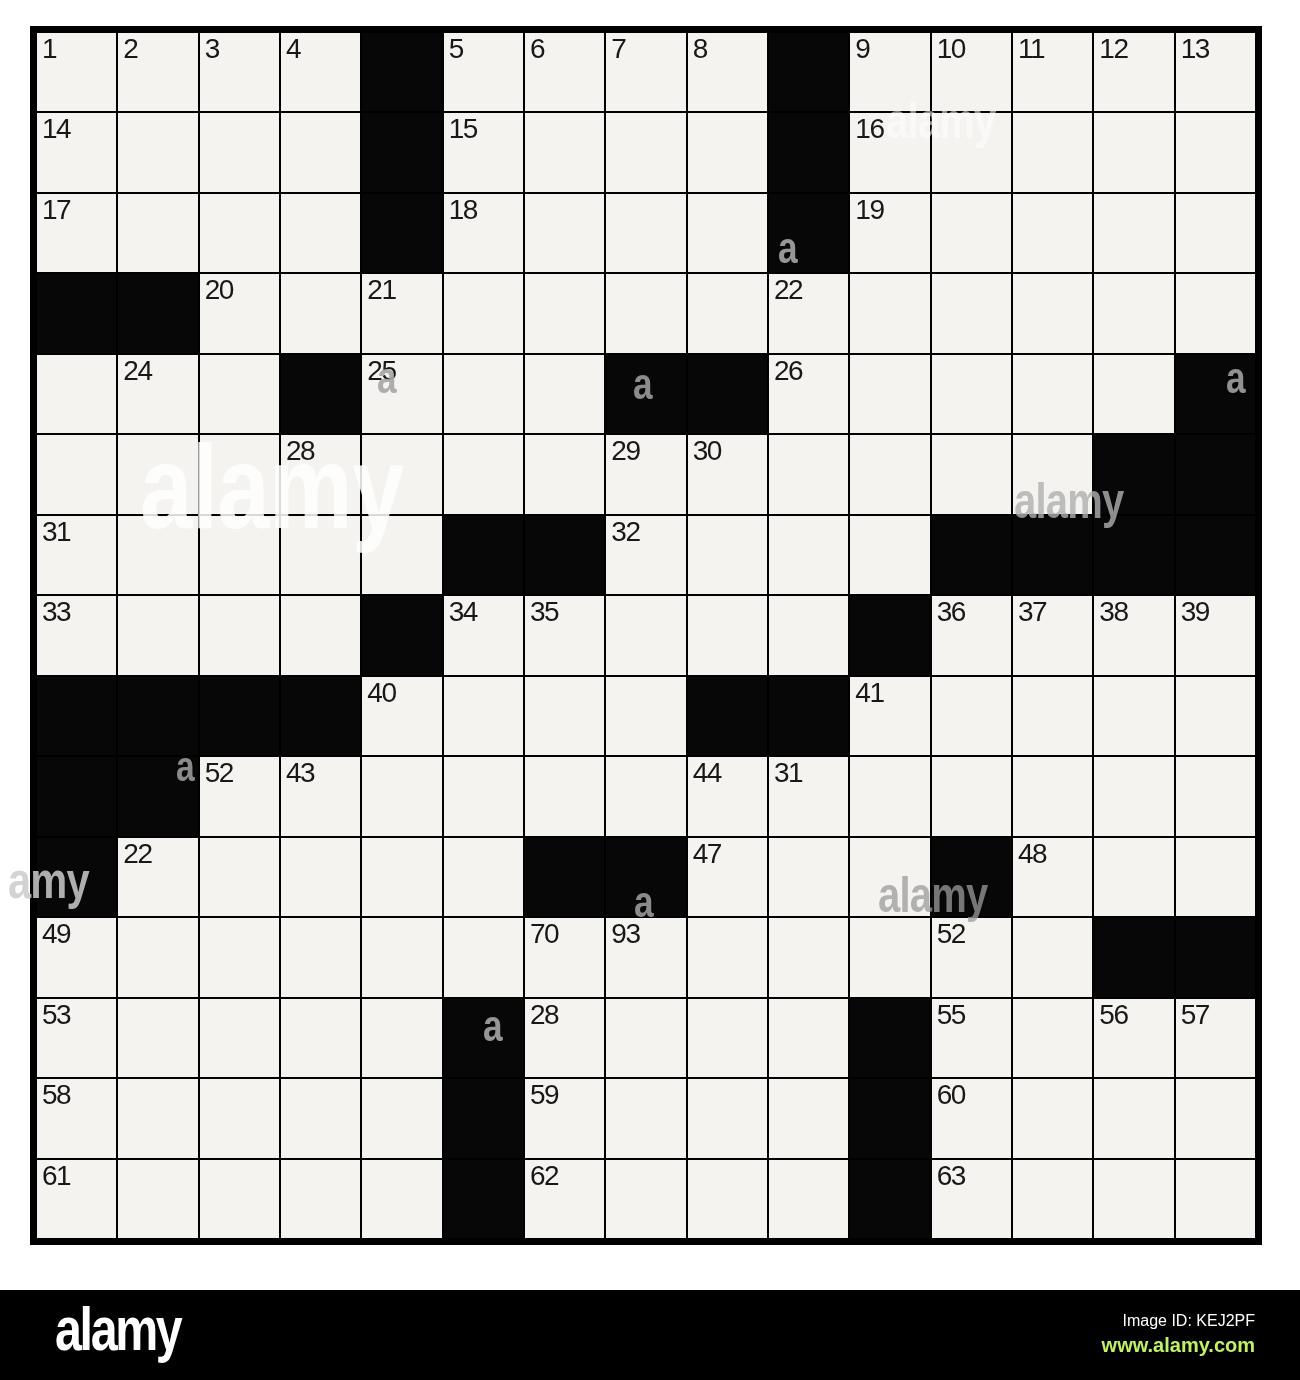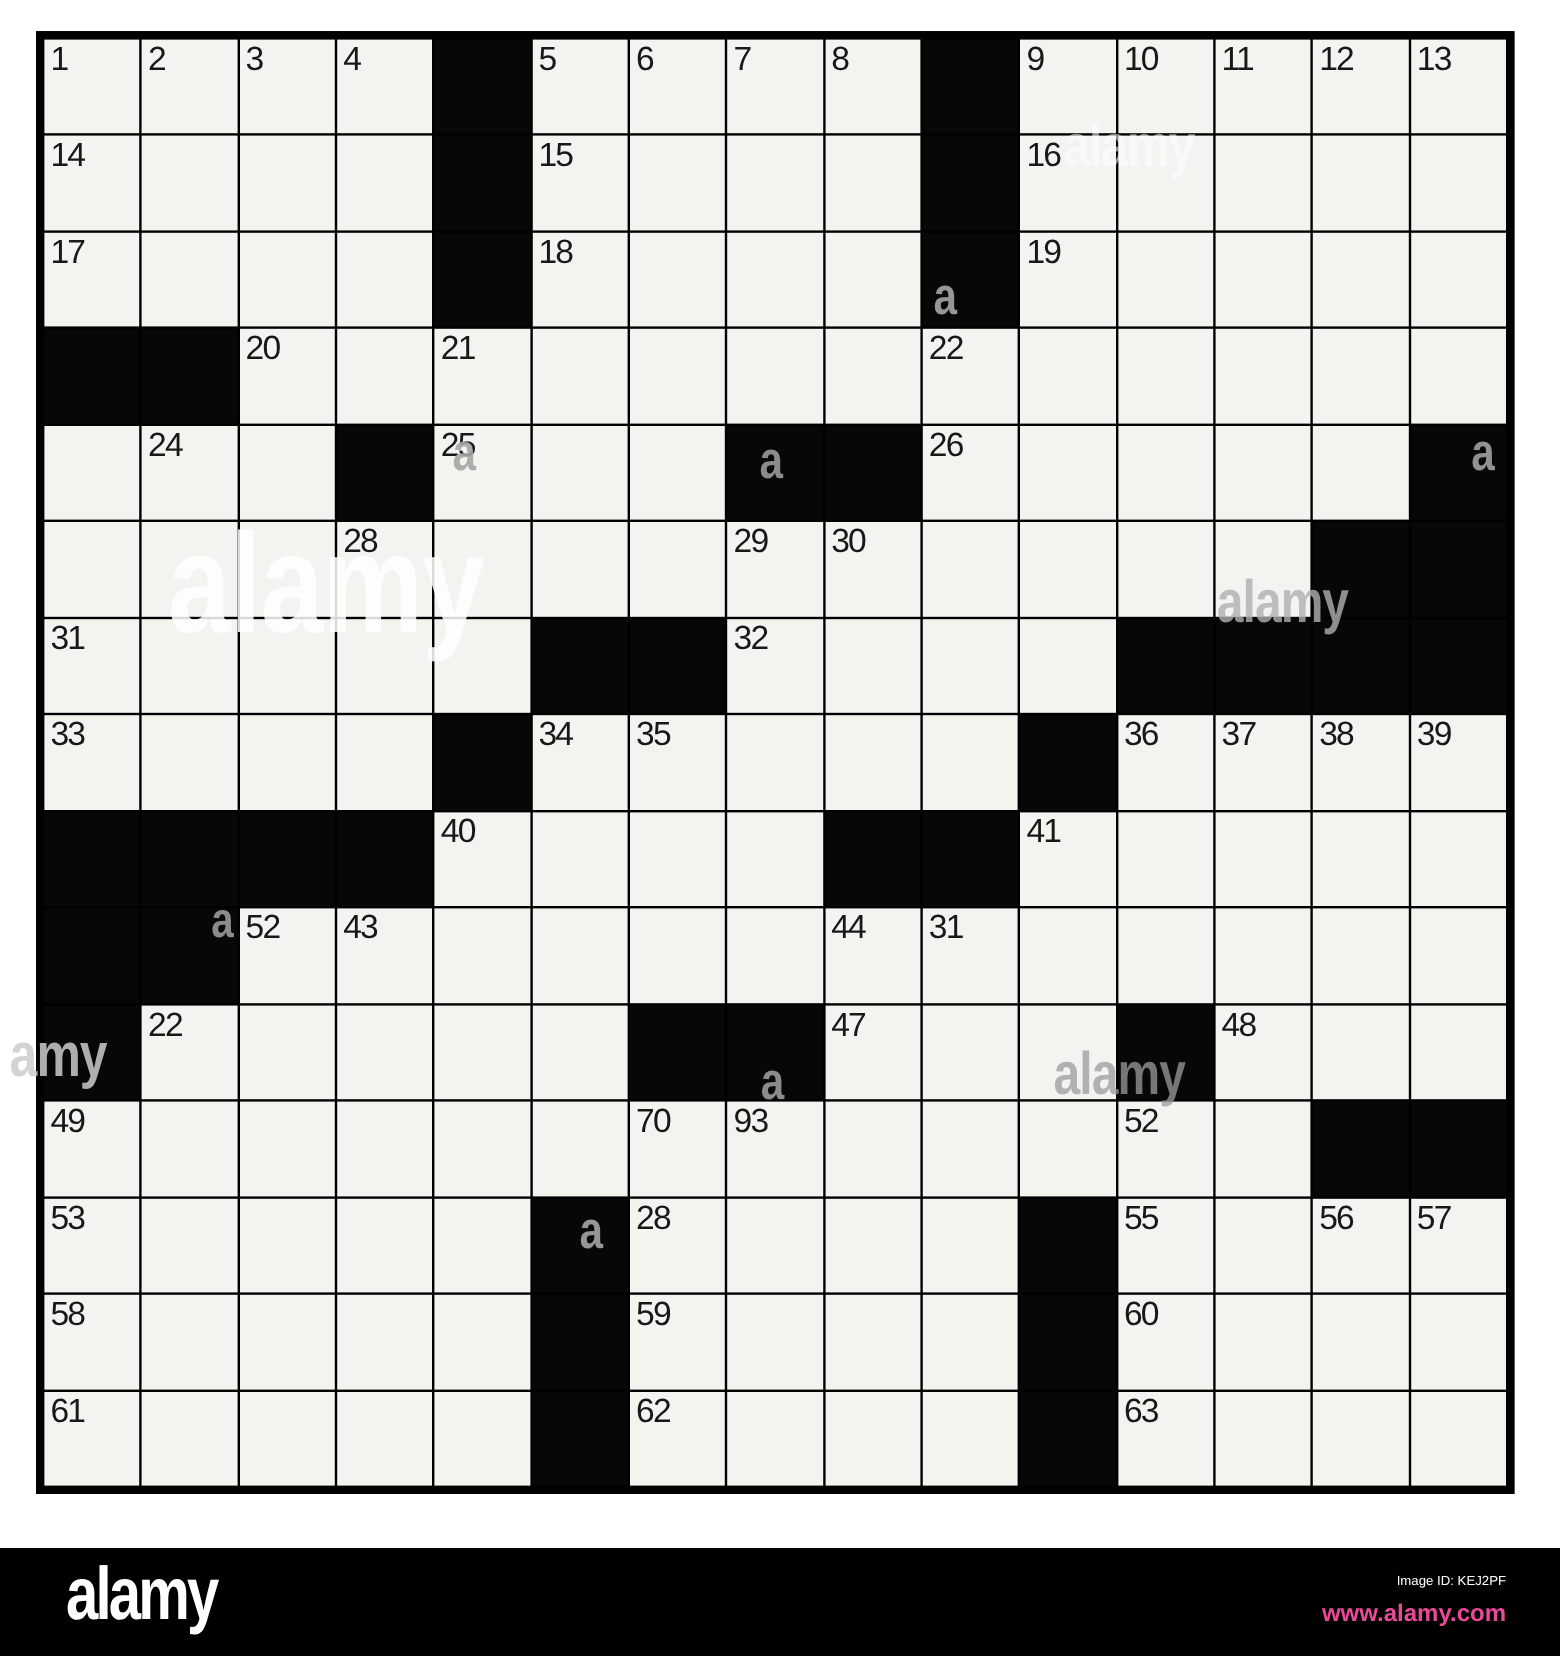--- a/index.html
+++ b/index.html
@@ -28,22 +28,22 @@
     transform:scaleX(0.8);transform-origin:left top;white-space:nowrap;
     letter-spacing:-1px;
   }
 
   
   .footer{position:absolute;left:0;top:1290px;width:1300px;height:90px;background:#000000;}
   .logo{
     position:absolute;left:55px;top:8px;color:#ffffff;font-weight:bold;font-size:62px;
     letter-spacing:-3px;line-height:1;transform:scaleX(0.78);transform-origin:left top;
   }
-  .image-id{position:absolute;right:45px;top:22px;color:#ffffff;font-size:11px;text-align:right;}
-  .site-url{position:absolute;right:45px;top:44px;color:#ec4899;font-size:20px;font-weight:bold;text-align:right;}
+  .image-id{position:absolute;right:45px;top:22px;color:#ffffff;font-size:16px;text-align:right;}
+  .site-url{position:absolute;right:45px;top:44px;color:#bef264;font-size:20px;font-weight:bold;text-align:right;}
 </style>
 </head>
 <body>
 
 <div class="stage">
 
   <div class="grid" id="crossword">
       <div class="cell">
         <span class="num">1</span>
       </div>

